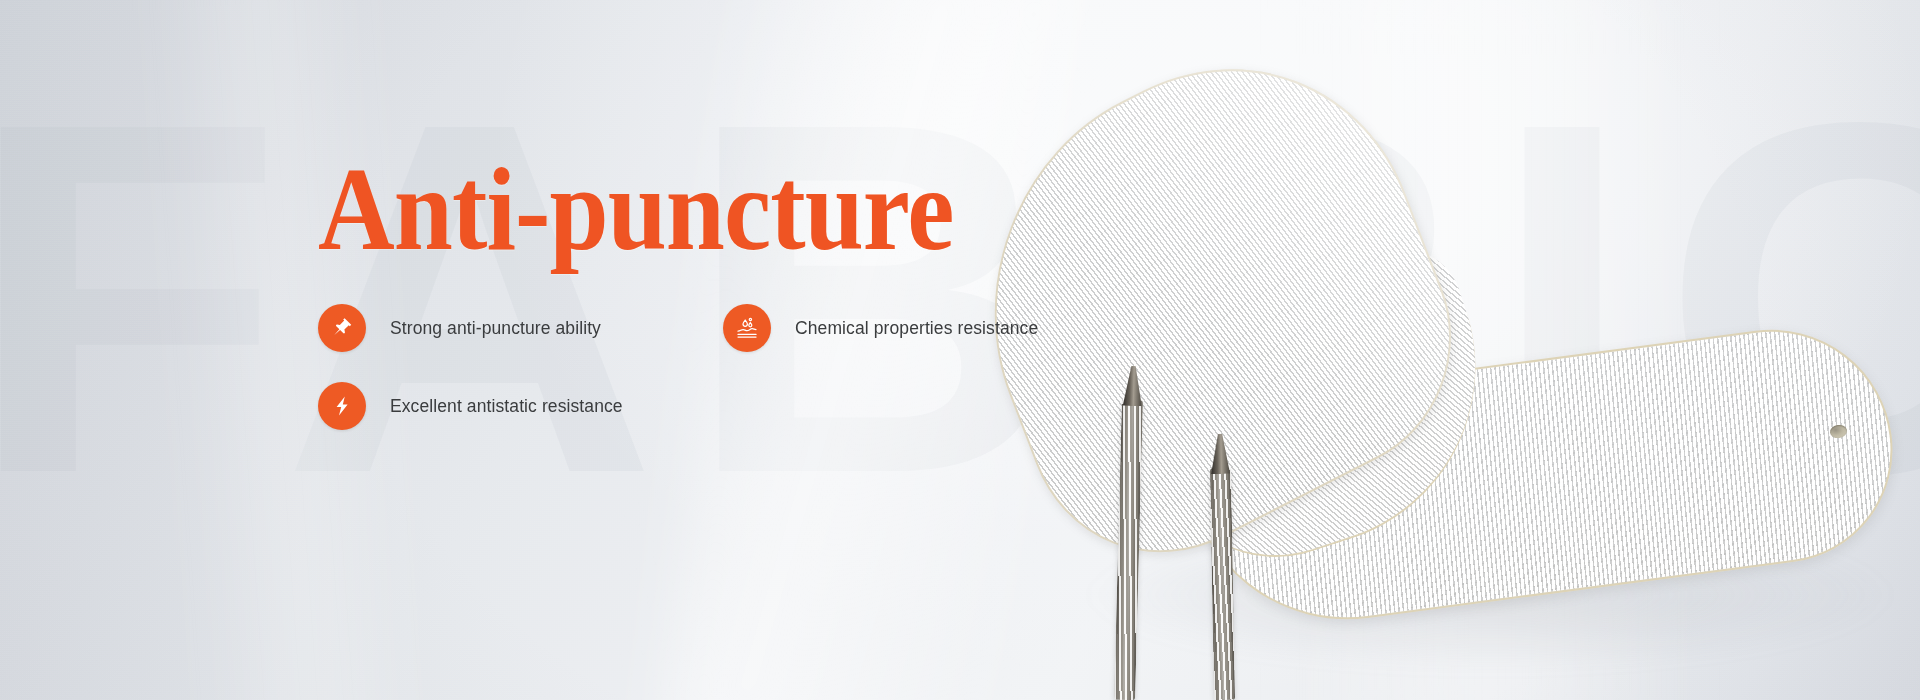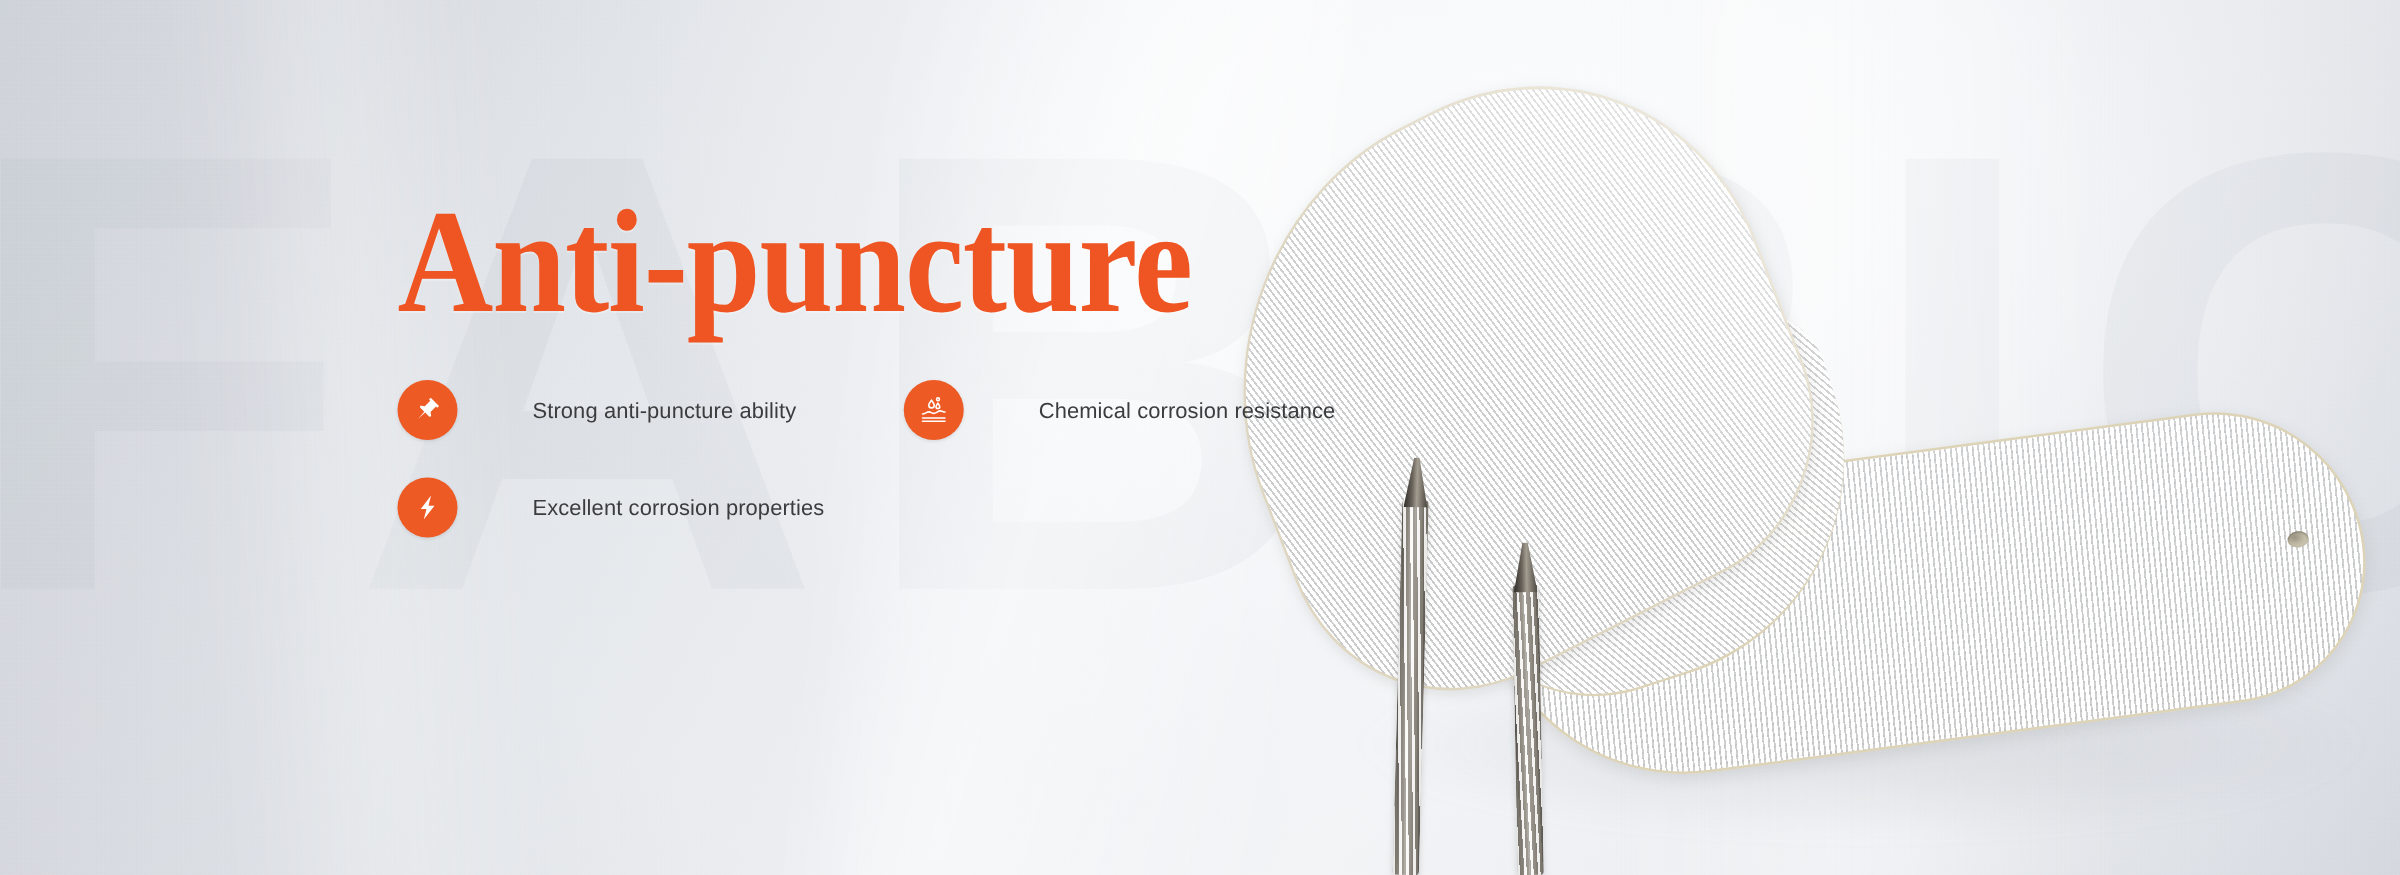--- a/index.html
+++ b/index.html
@@ -59,21 +59,21 @@
     line-height:1.02;
     letter-spacing:-1px;
     color:#ef5423;
     transform:scaleX(.90);
     transform-origin:left center;
     margin:0 0 30px 0;
     white-space:nowrap;
     text-shadow:0 1px 0 rgba(255,255,255,.3);
   }
   .features{display:grid;grid-template-columns:405px 405px;row-gap:30px;margin-top:34px;}
-  .feature{display:flex;align-items:center;gap:36px;}
+  .feature{display:flex;align-items:center;}
   .ficon{
     width:48px;height:48px;border-radius:50%;
     background:#ee5a24;flex:0 0 48px;
     display:flex;align-items:center;justify-content:center;
     box-shadow:0 1px 3px rgba(0,0,0,.10);
   }
   .ficon svg{display:block;}
   .flabel{
     margin-left:24px;
     font-family:"Liberation Sans",sans-serif;
@@ -211,28 +211,28 @@
             <g fill="none" stroke="#ffffff" stroke-width="1.25" stroke-linecap="round">
               <path d="M11.2 5.2c1.5 1.9 2.2 3 2.2 3.9a2.2 2.2 0 0 1-4.4 0c0-.9.7-2 2.2-3.9z" fill="none"></path>
               <path d="M16.3 7.6c1 1.3 1.5 2.1 1.5 2.7a1.5 1.5 0 1 1-3 0c0-.6.5-1.4 1.5-2.7z" fill="none"></path>
               <circle cx="16.4" cy="4.4" r="1.15"></circle>
               <path d="M4 16.2c2.4 0 3-1.7 5.2-1.7 1.6 0 2.2 1.2 3.8 1.2 2.1 0 3.2-2 5.1-2 1.6 0 2.4 .9 3.9 .9"></path>
               <path d="M4 19.4h18"></path>
               <path d="M4 22h18"></path>
             </g>
           </svg>
         </span>
-        <span class="flabel">Chemical corrosion resistance</span>
+        <span class="flabel">Chemical properties resistance</span>
       </div>
 
 
       <div class="feature">
         <span class="ficon">
           <svg width="24" height="24" viewBox="0 0 24 24" fill="#ffffff" aria-hidden="true">
             <path d="M14.8 2.4 6.6 13.1h4.6L9.0 21.6 17.6 10.6h-4.8z"></path>
           </svg>
         </span>
-        <span class="flabel">Excellent corrosion properties</span>
+        <span class="flabel">Excellent antistatic resistance</span>
       </div>
 
     </div>
   </div>
 </div>
 
 </body></html>

